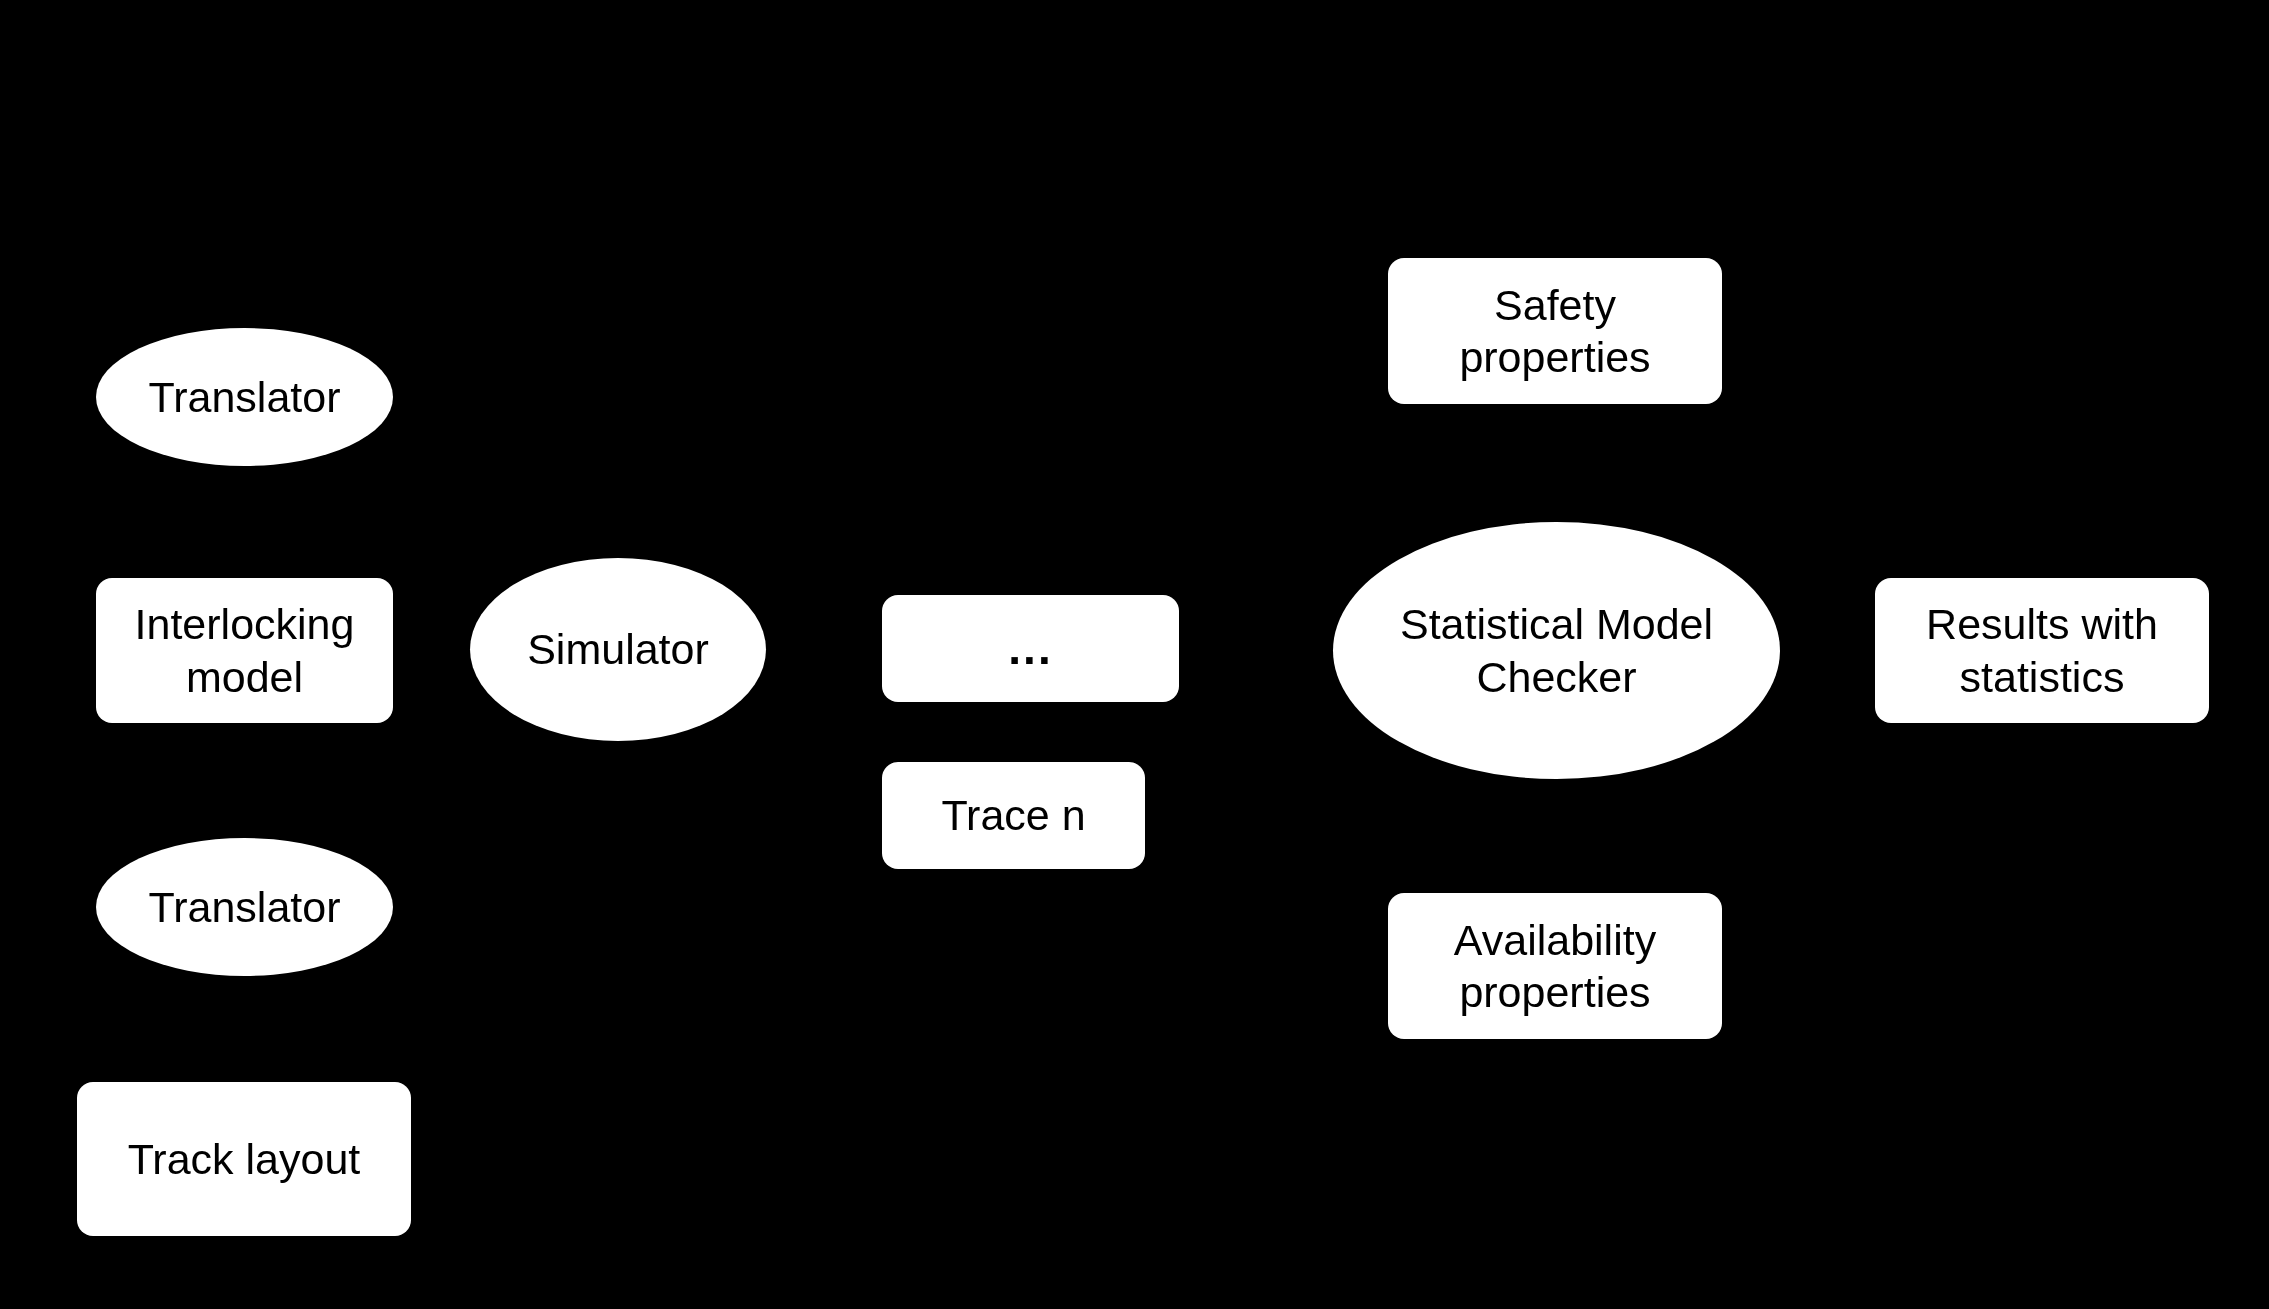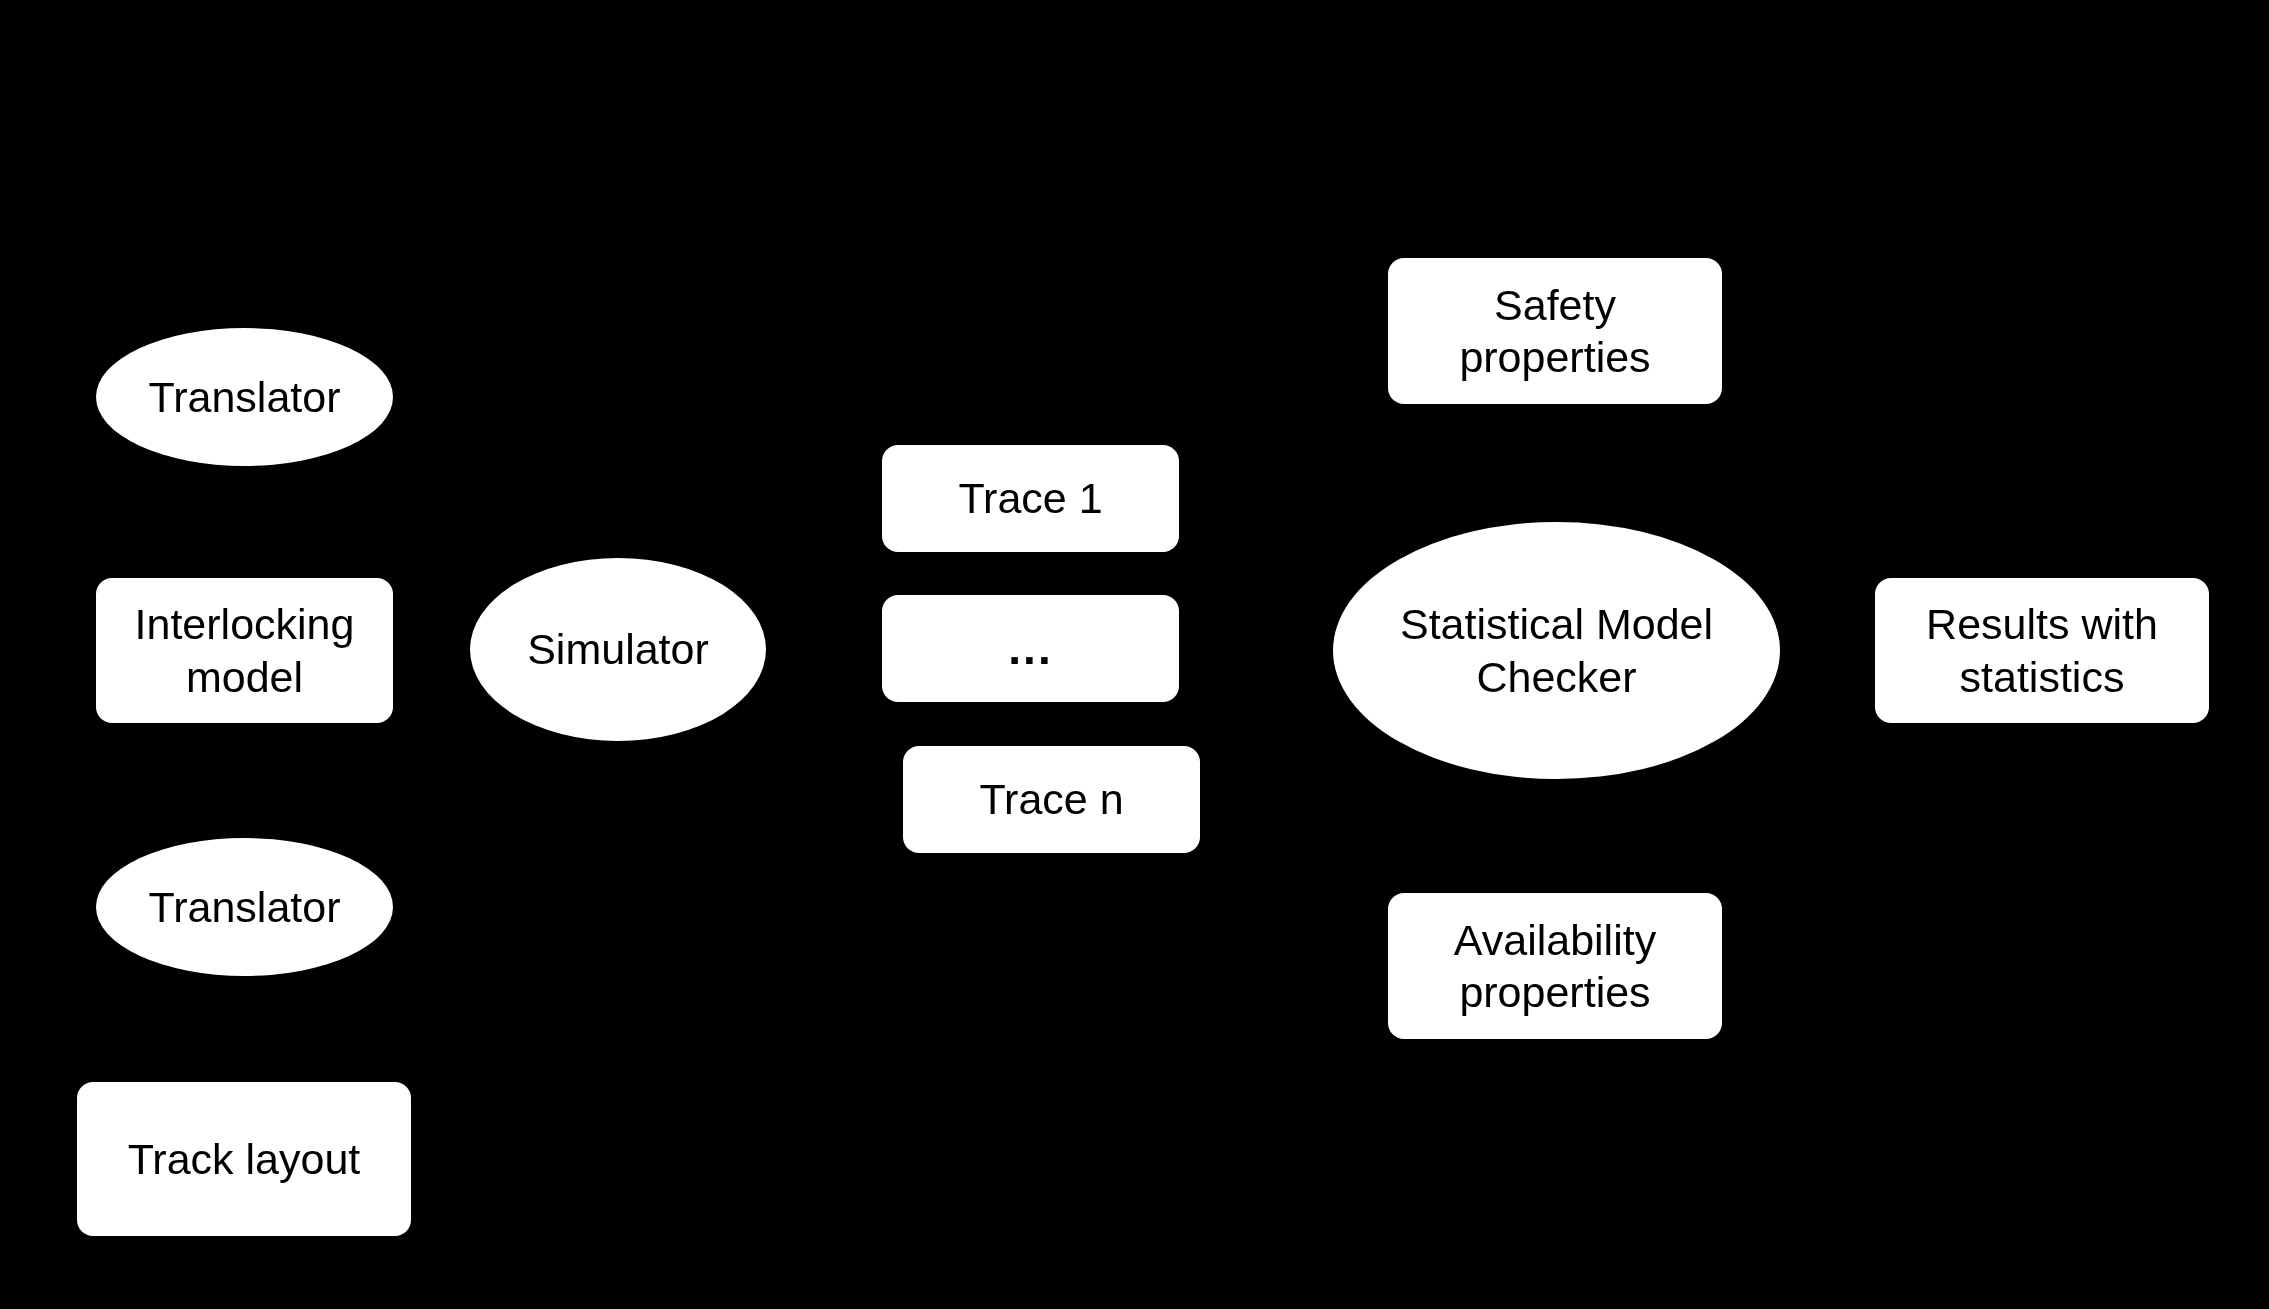--- a/index.html
+++ b/index.html
@@ -52,21 +52,21 @@
   #interlocking  { left: 96px;   top: 578px;  width: 297px; height: 145px; }
   #translator-2  { left: 96px;   top: 838px;  width: 297px; height: 138px; }
   #track-layout  { left: 77px;   top: 1082px; width: 334px; height: 154px; }
 
   
   #simulator     { left: 470px;  top: 558px;  width: 296px; height: 183px; }
 
   
   #trace-1       { left: 882px;  top: 445px;  width: 297px; height: 107px; }
   #trace-dots    { left: 882px;  top: 595px;  width: 297px; height: 107px; }
-  #trace-n       { left: 882px;  top: 746px;  width: 297px; height: 107px; margin-left: 21px; }
+  #trace-n       { left: 882px;  top: 762px;  width: 263px; height: 107px; }
 
   
   #safety        { left: 1388px; top: 258px;  width: 334px; height: 146px; }
   #smc           { left: 1333px; top: 522px;  width: 447px; height: 257px; }
   #availability  { left: 1388px; top: 893px;  width: 334px; height: 146px; }
   #results       { left: 1858px; top: 578px;  width: 334px; height: 145px; margin-left: 17px; }
 </style>
 </head>
 <body>
 
@@ -87,23 +87,20 @@
   </div>
 
   <div class="node box" id="track-layout">
     <span class="label">Track layout</span>
   </div>
 
   <div class="node ellipse" id="simulator">
     <span class="label">Simulator</span>
   </div>
 
-  <div class="node box" id="trace-1">
-    <span class="label">Trace 1</span>
-  </div>
 
   <div class="node box" id="trace-dots">
     <span class="label dots">...</span>
   </div>
 
   <div class="node box" id="trace-n">
     <span class="label">Trace n</span>
   </div>
 
   <div class="node box" id="safety">

